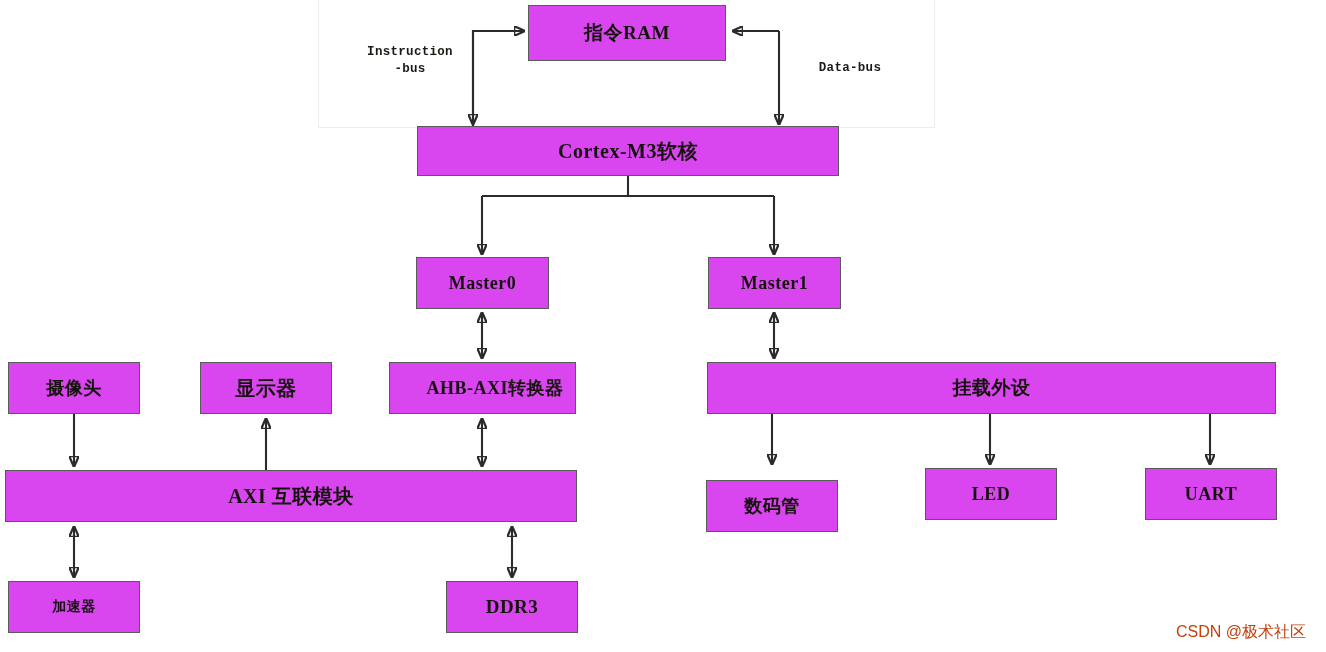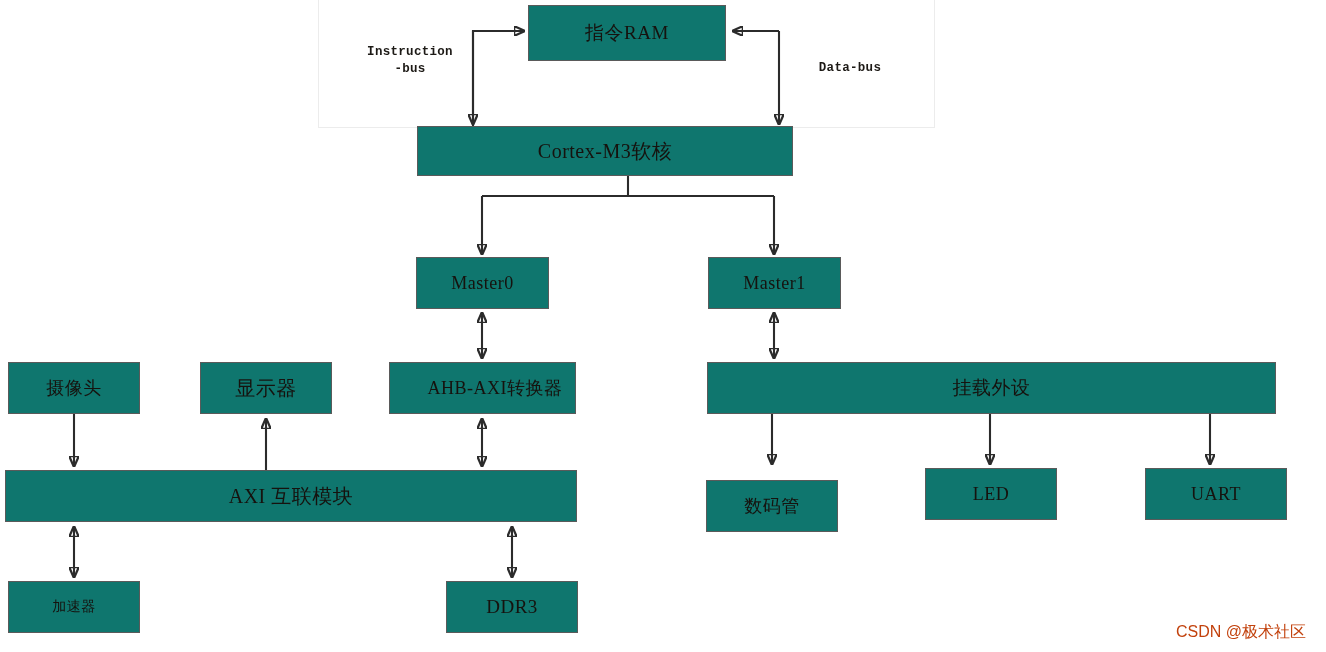--- a/index.html
+++ b/index.html
@@ -11,27 +11,27 @@
     position: relative;
     width: 1326px;
     height: 652px;
     background: #ffffff;
     font-family: "Liberation Serif", "DejaVu Serif", serif;
     overflow: hidden;
   }
   .node {
     position: absolute;
     box-sizing: border-box;
-    background: #0f766e;
+    background: #d946ef;
     border: 1.6px solid #5a5a5a;
     display: flex;
     align-items: center;
     justify-content: center;
     color: #16120e;
-    font-weight: 400;
+    font-weight: 700;
     letter-spacing: 0.5px;
     white-space: nowrap;
   }
   .group-box {
     position: absolute;
     box-sizing: border-box;
     border: 1.2px solid #ececec;
     background: transparent;
   }
   .bus-label {
@@ -108,21 +108,21 @@
 
     <path d="M772,414 L772,464" marker-end="url(#arrow)"></path>
     <path d="M990,414 L990,464" marker-end="url(#arrow)"></path>
     <path d="M1210,414 L1210,464" marker-end="url(#arrow)"></path>
   </svg>
 
   <div class="node" style="left:528px; top:5px; width:198px; height:56px; font-size:19px;">
     <span>指令RAM</span>
   </div>
 
-  <div class="node" style="left:417px; top:126px; width:376px; height:50px; font-size:20px;">
+  <div class="node" style="left:417px; top:126px; width:422px; height:50px; font-size:20px;">
     <span>Cortex-M3软核</span>
   </div>
 
   <div class="node" style="left:416px; top:257px; width:133px; height:52px; font-size:18px;">
     <span>Master0</span>
   </div>
 
   <div class="node" style="left:708px; top:257px; width:133px; height:52px; font-size:18px;">
     <span>Master1</span>
   </div>
@@ -156,21 +156,21 @@
   </div>
 
   <div class="node" style="left:706px; top:468px; width:132px; height:52px; font-size:18px;margin-top:12px;">
     <span>数码管</span>
   </div>
 
   <div class="node" style="left:925px; top:468px; width:132px; height:52px; font-size:18px;">
     <span>LED</span>
   </div>
 
-  <div class="node" style="left:1145px; top:468px; width:142px; height:52px; font-size:18px;">
+  <div class="node" style="left:1145px; top:468px; width:132px; height:52px; font-size:18px;">
     <span>UART</span>
   </div>
 
   <div class="bus-label" style="left:345px; top:44px; width:130px;">Instruction
 -bus</div>
 
   <div class="bus-label" style="left:795px; top:60px; width:110px;">Data-bus</div>
 
   <div class="watermark" style="left:1176px; top:622px;">CSDN @极术社区</div>
 

